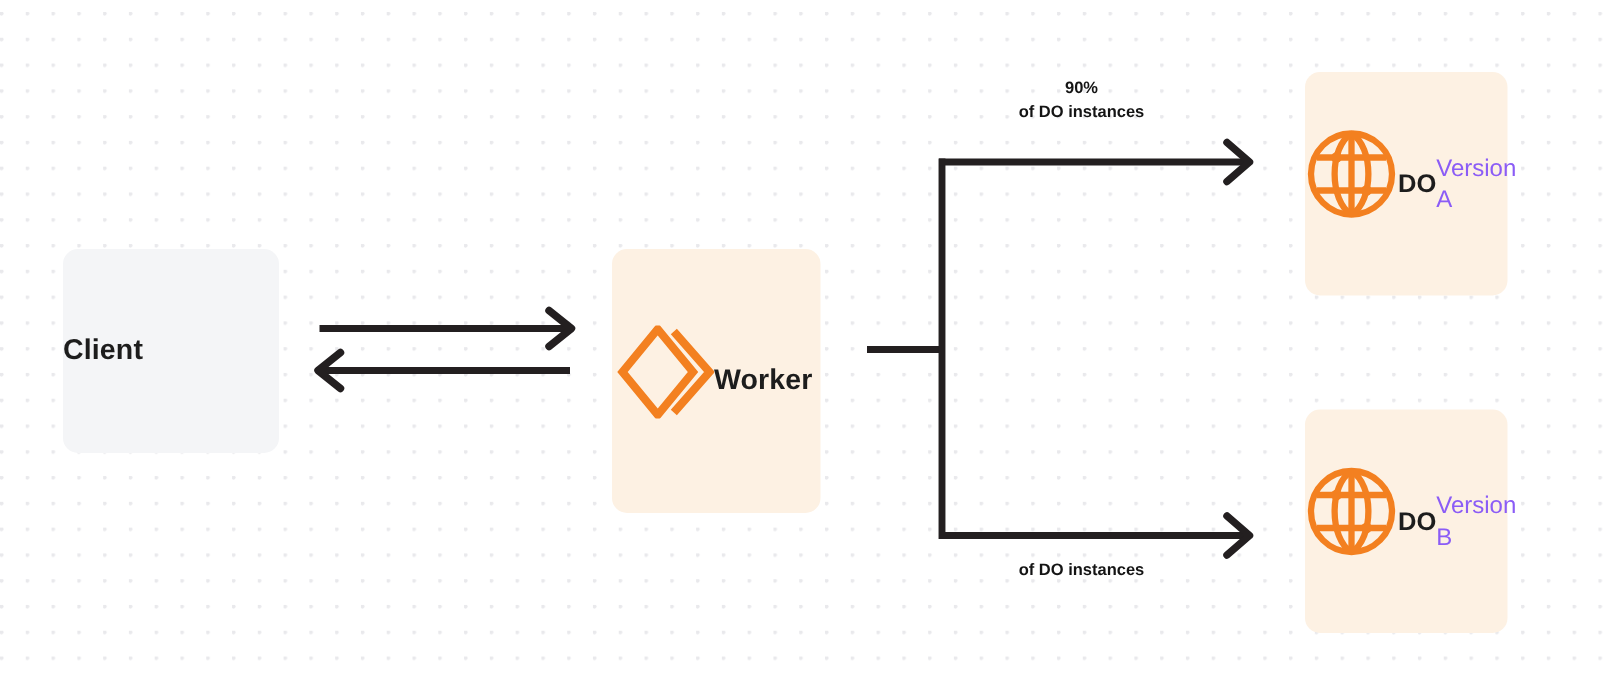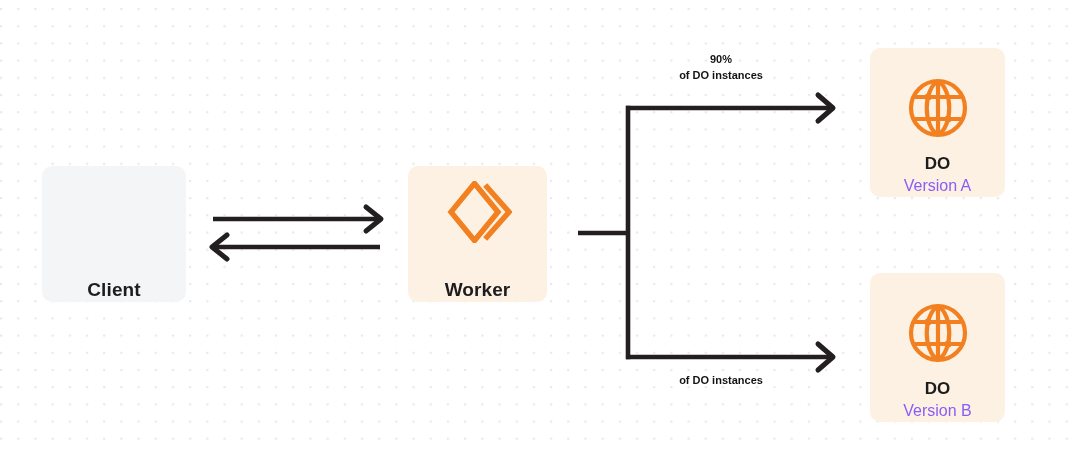--- a/index.html
+++ b/index.html
@@ -24,39 +24,38 @@
     background-size: 17.2px 17.2px;
     background-position: 0px 8px;
   }
 
   
   .node {
     position: absolute;
     box-sizing: border-box;
     border-radius: 10px;
     display: flex;
-    flex-direction: column;
+    flex-direction: row;
     align-items: center;
-    justify-content: flex-end;
+    justify-content: flex-start;
   }
 
   .node-client {
     left: 42px;
     top: 166px;
     width: 144px;
     height: 136px;
     background: #f4f5f7;
   }
   .node-worker {
     left: 408px;
     top: 166px;
     width: 139px;
-    height: 136px;
+    height: 176px;
     background: #fdf1e3;
-    gap: 24px;
   }
   .node-do-a {
     left: 870px;
     top: 48px;
     width: 135px;
     height: 149px;
     background: #fdf1e3;
   }
   .node-do-b {
     left: 870px;

